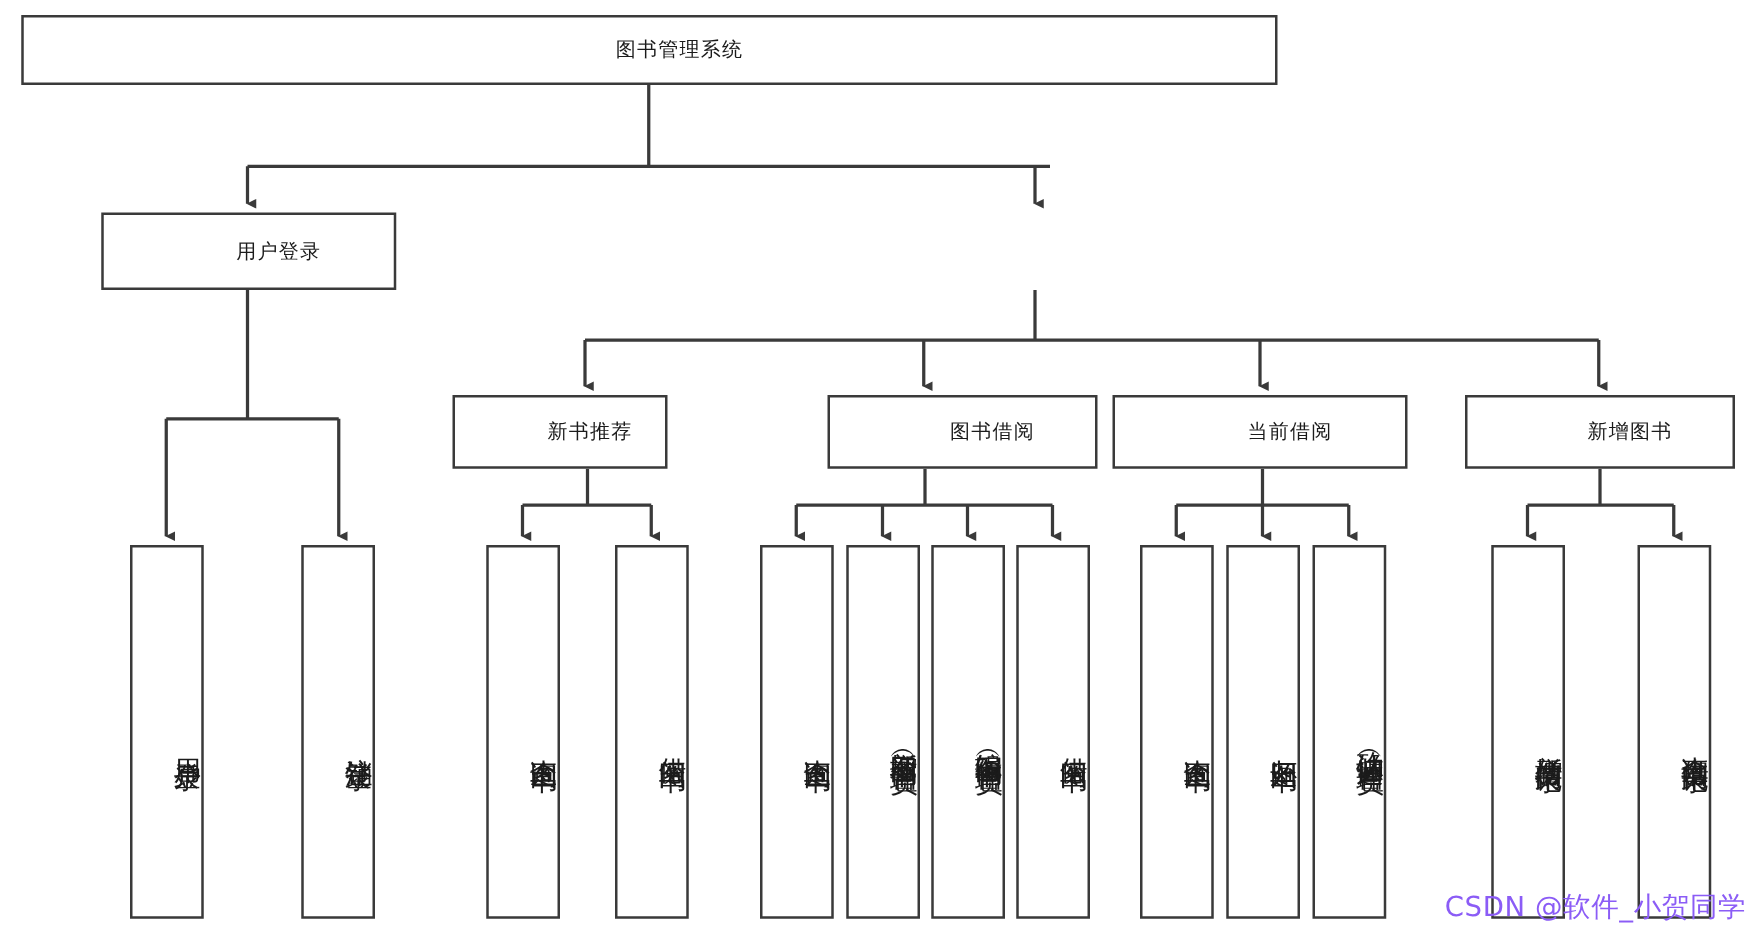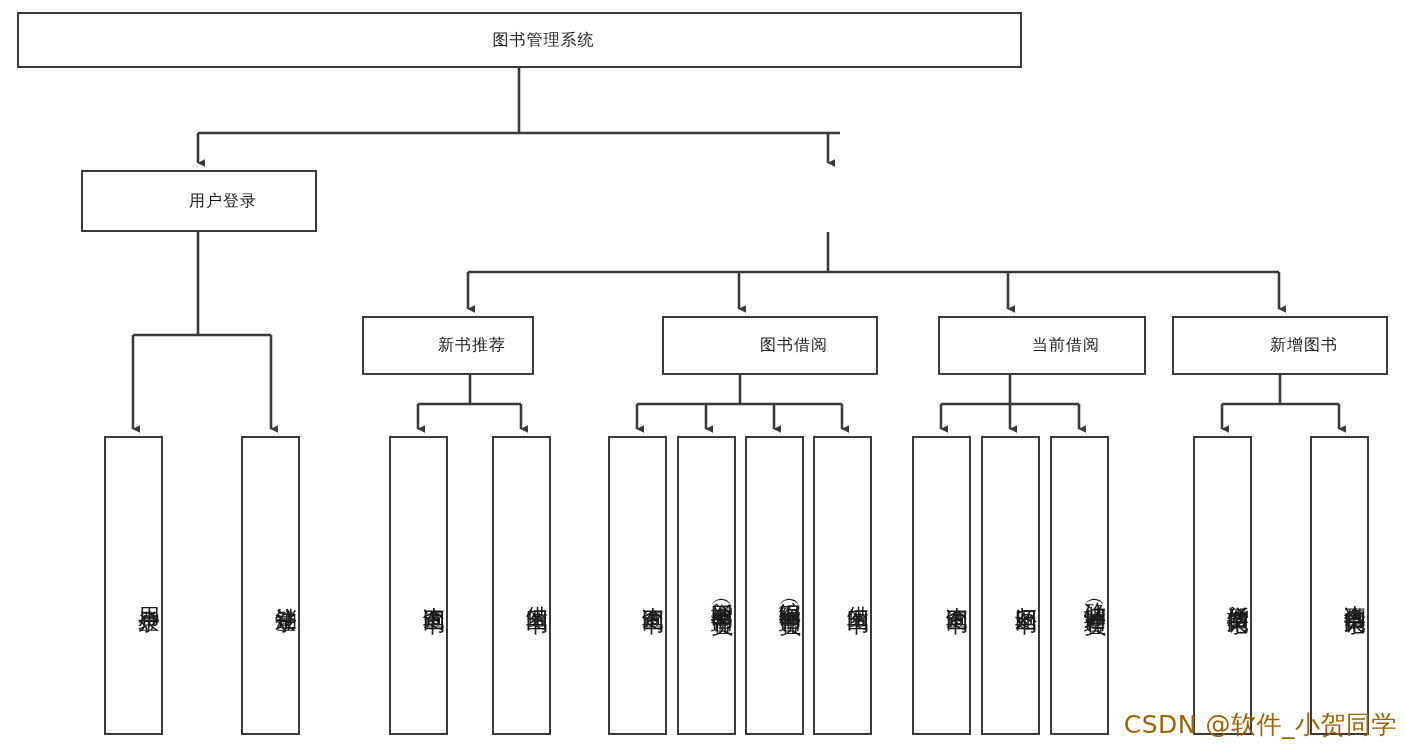--- a/index.html
+++ b/index.html
@@ -53,22 +53,22 @@
     line-height: 1.05;
   }
   .node-label {
     display: block;
     white-space: nowrap;
   }
   .watermark {
     position: absolute;
     right: 8px;
     bottom: 6px;
-    font-size: 25px;
-    color: #a16207;
+    font-size: 22px;
+    color: #8b5cf6;
     letter-spacing: 0.5px;
     white-space: nowrap;
   }
 </style>
 </head>
 <body>
 
 <div id="diagram-root">
 
   <svg class="connector-layer" viewBox="0 0 1405 747" xmlns="http://www.w3.org/2000/svg">
@@ -128,21 +128,21 @@
   <div class="node horizontal" style="left:81px; top:170px; width:236px; height:62px;">
     <span class="node-label">用户登录</span>
   </div>
 
   <div class="node horizontal" style="left:362px; top:316px; width:172px; height:59px;">
     <span class="node-label">新书推荐</span>
   </div>
   <div class="node horizontal" style="left:632px; top:316px; width:216px; height:59px;margin-left:30px;">
     <span class="node-label">图书借阅</span>
   </div>
-  <div class="node horizontal" style="left:938px; top:316px; width:208px; height:59px;">
+  <div class="node horizontal" style="left:890px; top:316px; width:236px; height:59px;">
     <span class="node-label">当前借阅</span>
   </div>
   <div class="node horizontal" style="left:1172px; top:316px; width:216px; height:59px;">
     <span class="node-label">新增图书</span>
   </div>
 
   <div class="node vertical" style="left:104px; top:436px; width:59px; height:299px;">
     <span class="node-label">用户登录</span>
   </div>
   <div class="node vertical" style="left:241px; top:436px; width:59px; height:299px;">

